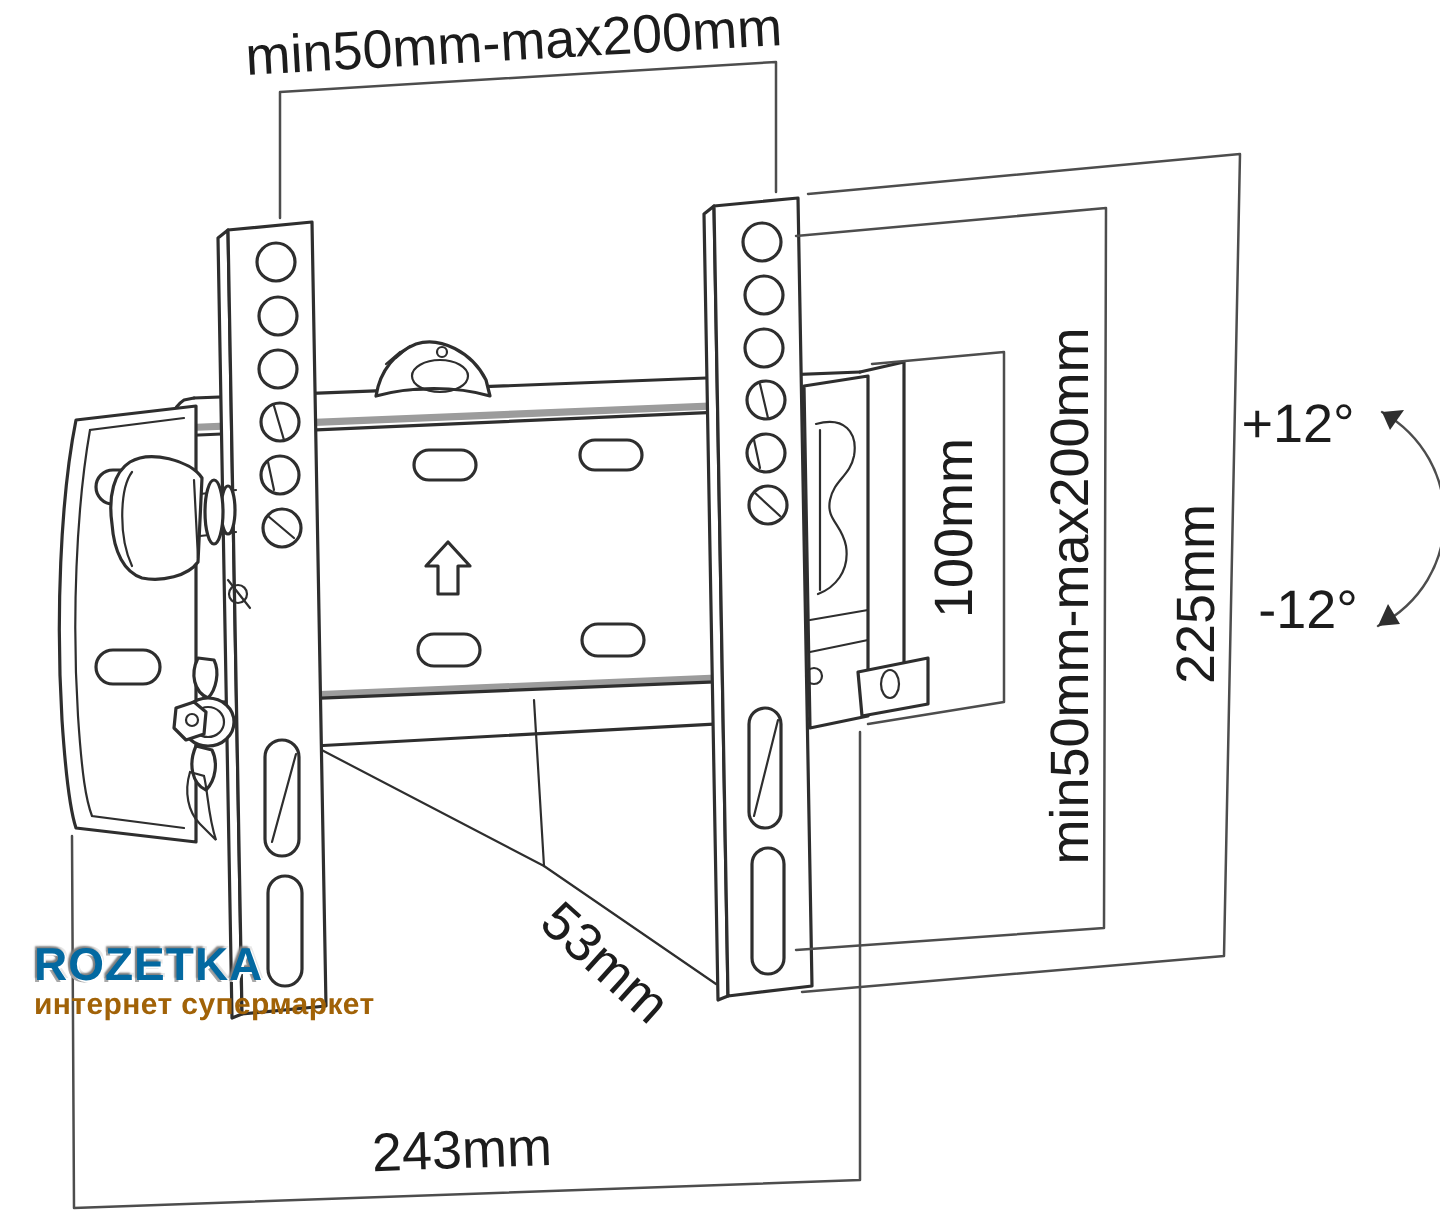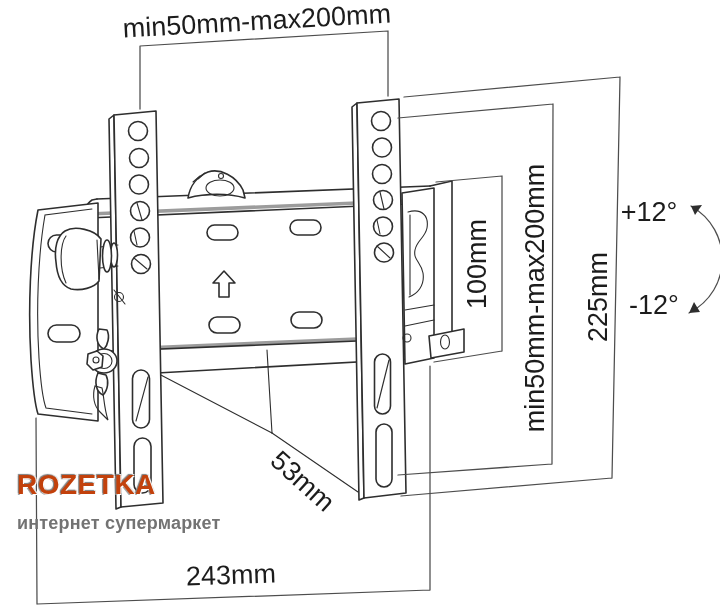--- a/index.html
+++ b/index.html
@@ -7,23 +7,23 @@
          font-family:"Liberation Sans",sans-serif;}
   svg{position:absolute;left:0;top:0;}
   .draw{stroke:#2e2e2e;stroke-width:1.6;fill:none;stroke-linejoin:round;stroke-linecap:round;}
   .drawf{stroke:#2e2e2e;stroke-width:1.6;fill:#ffffff;stroke-linejoin:round;stroke-linecap:round;}
   .thin{stroke:#2e2e2e;stroke-width:1.1;fill:none;stroke-linecap:round;}
   .grayband{stroke:#9c9c9c;stroke-width:3.6;fill:none;stroke-linecap:butt;}
   .dim{stroke:#4d4d4d;stroke-width:1.25;fill:none;stroke-linecap:round;}
   .dimtxt{fill:#1c1c1c;font-size:27px;font-family:"Liberation Sans",sans-serif;}
   .arrhead{fill:#2e2e2e;stroke:none;}
   .wm{position:absolute;left:17px;top:471px;line-height:1;user-select:none;}
-  .wm-brand{font-size:28px;font-weight:800;letter-spacing:.5px;color:#c2410c;
+  .wm-brand{font-size:23px;font-weight:800;letter-spacing:.5px;color:#0369a1;
     text-shadow:1px 1px 0 #ffffff,-1px -1px 1px #7d7d7d,1px -1px 0 #e8e8e8,-1px 1px 0 #a8a8a8;}
-  .wm-tag{font-size:18px;font-weight:700;color:#737373;margin-top:15px;letter-spacing:.2px;}
+  .wm-tag{font-size:15px;font-weight:700;color:#a16207;margin-top:1px;letter-spacing:.2px;}
 </style>
 </head>
 <body>
 
 <div class="frame">
 <svg width="720" height="615" viewBox="0 0 720 615">
 
   <g>
     <path class="draw" d="M97,199 L430,186"></path>
     <path class="draw" d="M88,218 Q83,206 92,200 L97,199"></path>

